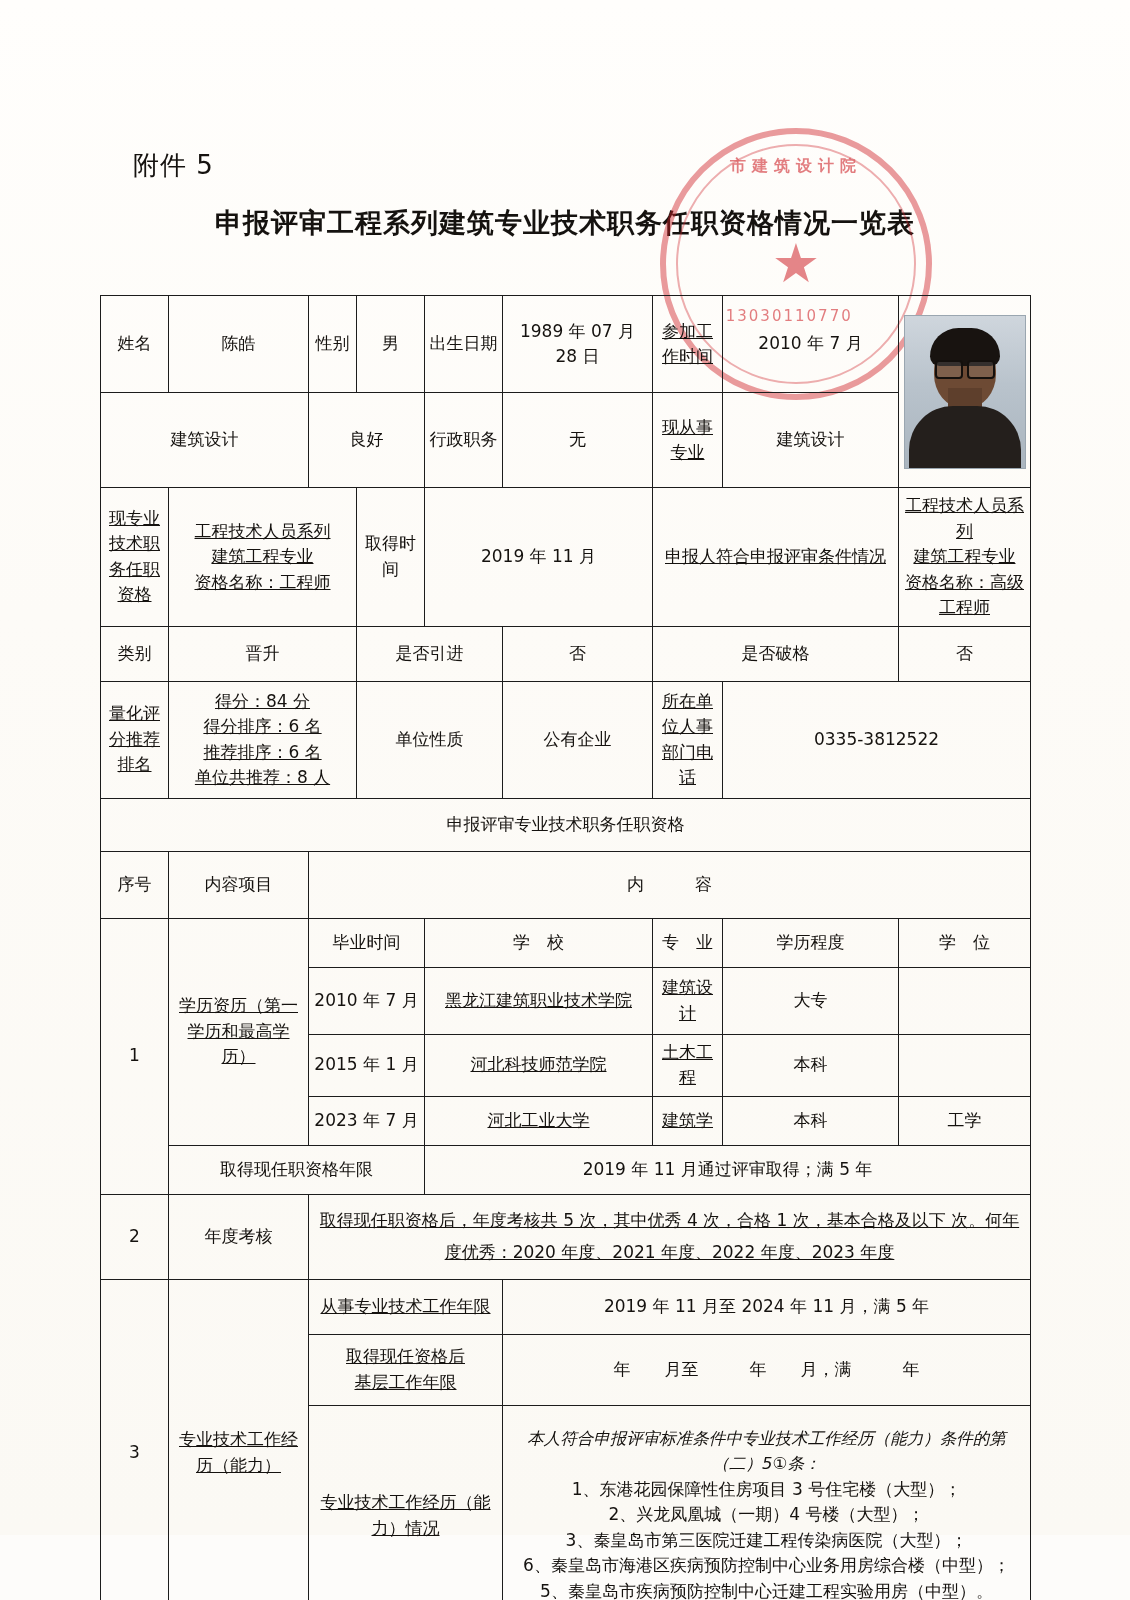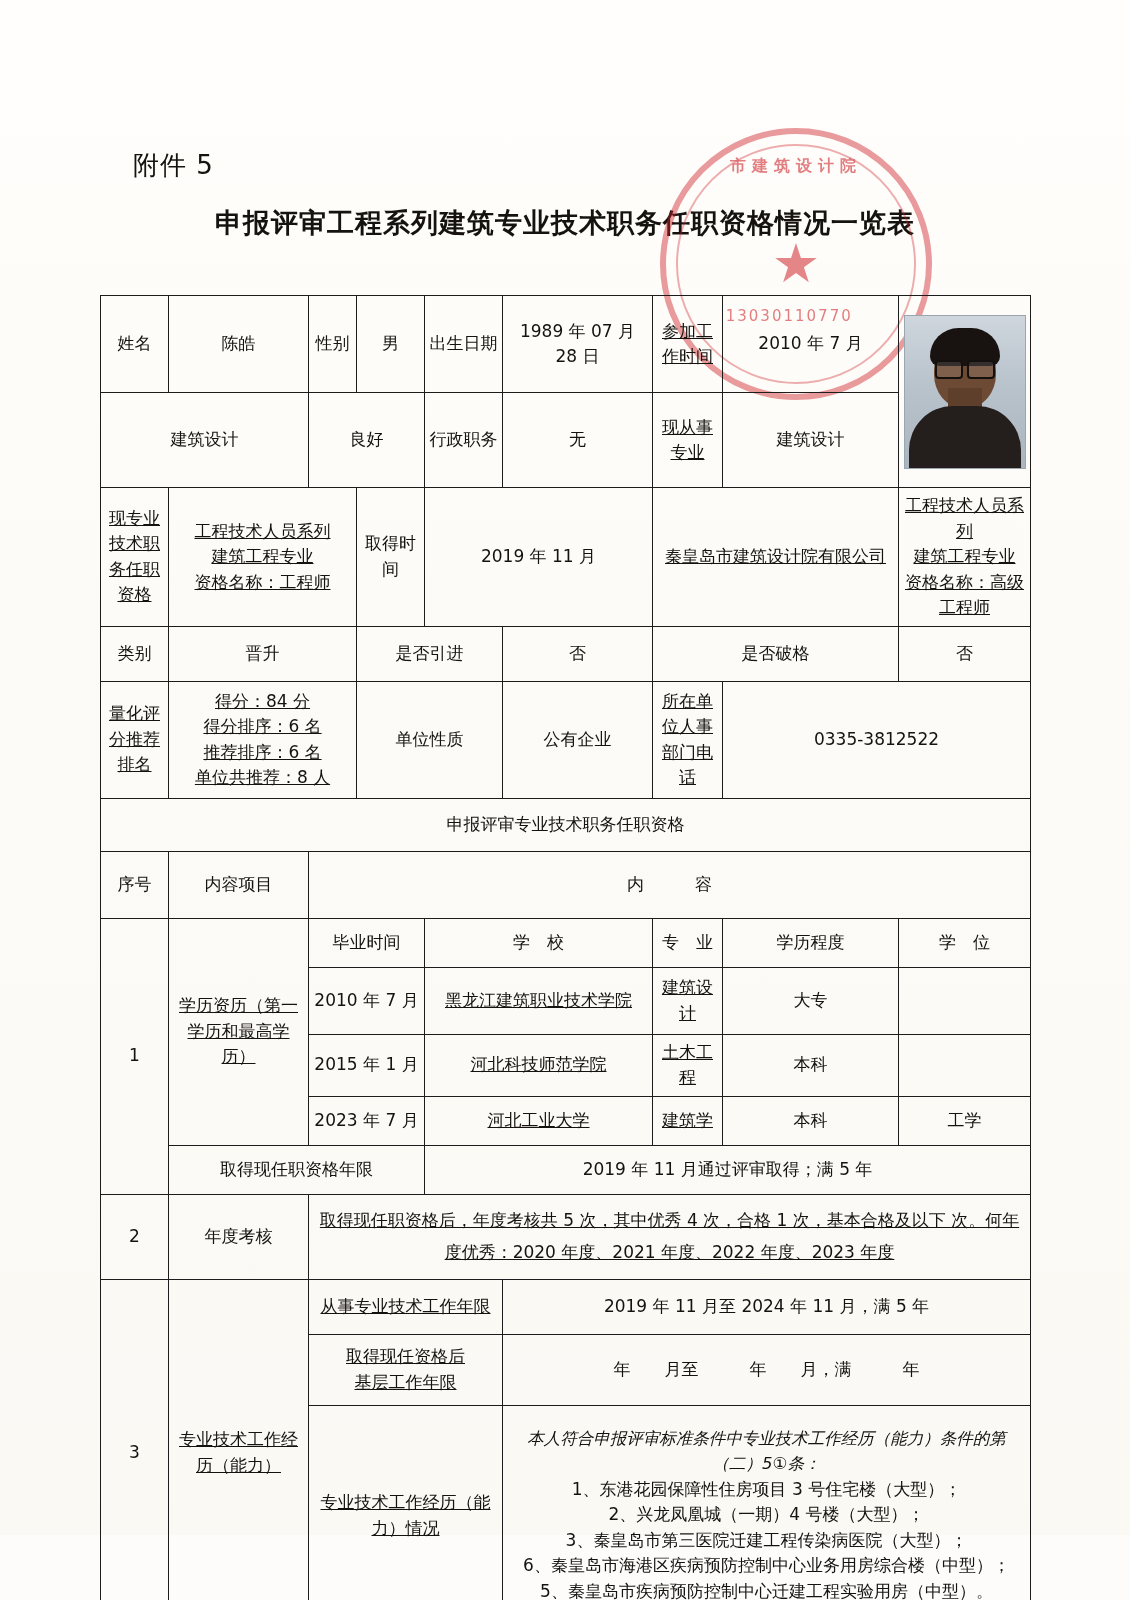--- a/index.html
+++ b/index.html
@@ -172,21 +172,21 @@
       <td>建筑设计</td>
     </tr>
 
     <tr>
       <td class="small tight" style="height:92px">现专业技术职务任职资格</td>
       <td colspan="2" class="small stack" style="white-space:pre-line">工程技术人员系列
 建筑工程专业
 资格名称：工程师</td>
       <td>取得时间</td>
       <td colspan="2">2019 年 11 月</td>
-      <td colspan="2" class="small tight">秦皇岛市建筑设计院有限公司</td>
+      <td colspan="2" class="small tight">申报人符合申报评审条件情况</td>
       <td class="small stack" style="white-space:pre-line">工程技术人员系列
 建筑工程专业
 资格名称：高级工程师</td>
     </tr>
 
     <tr>
       <td style="height:44px">类别</td>
       <td colspan="2">晋升</td>
       <td colspan="2">是否引进</td>
       <td>否</td>

